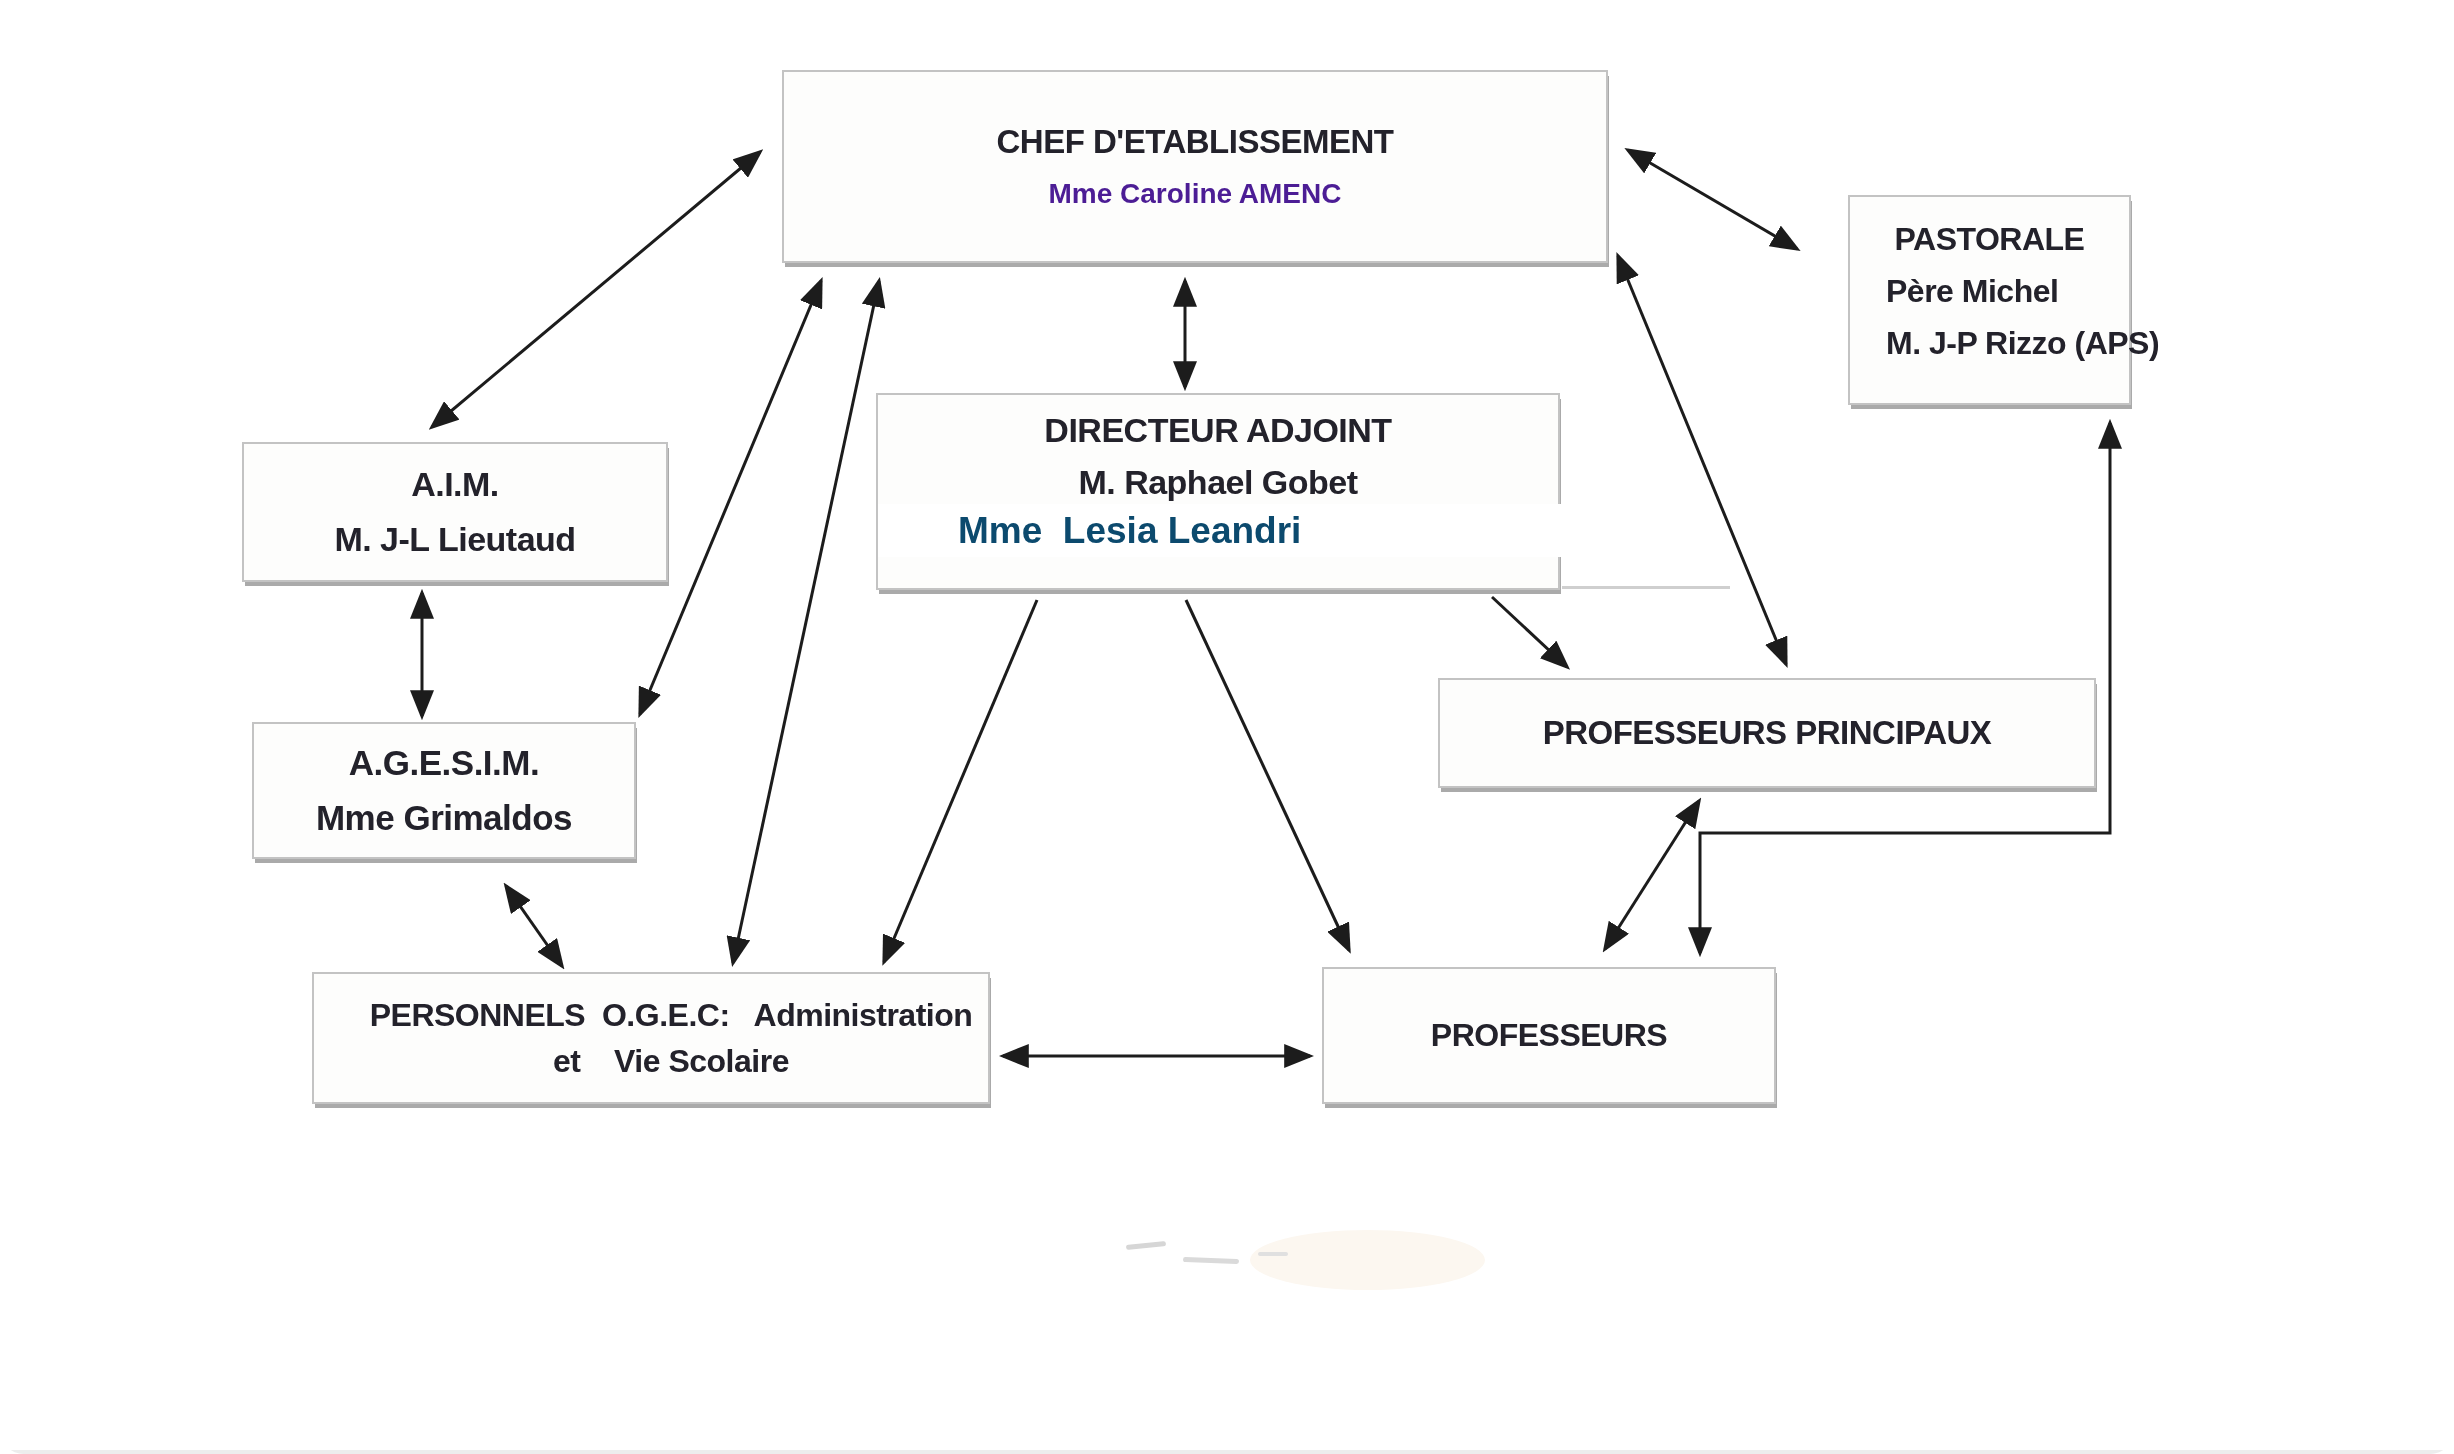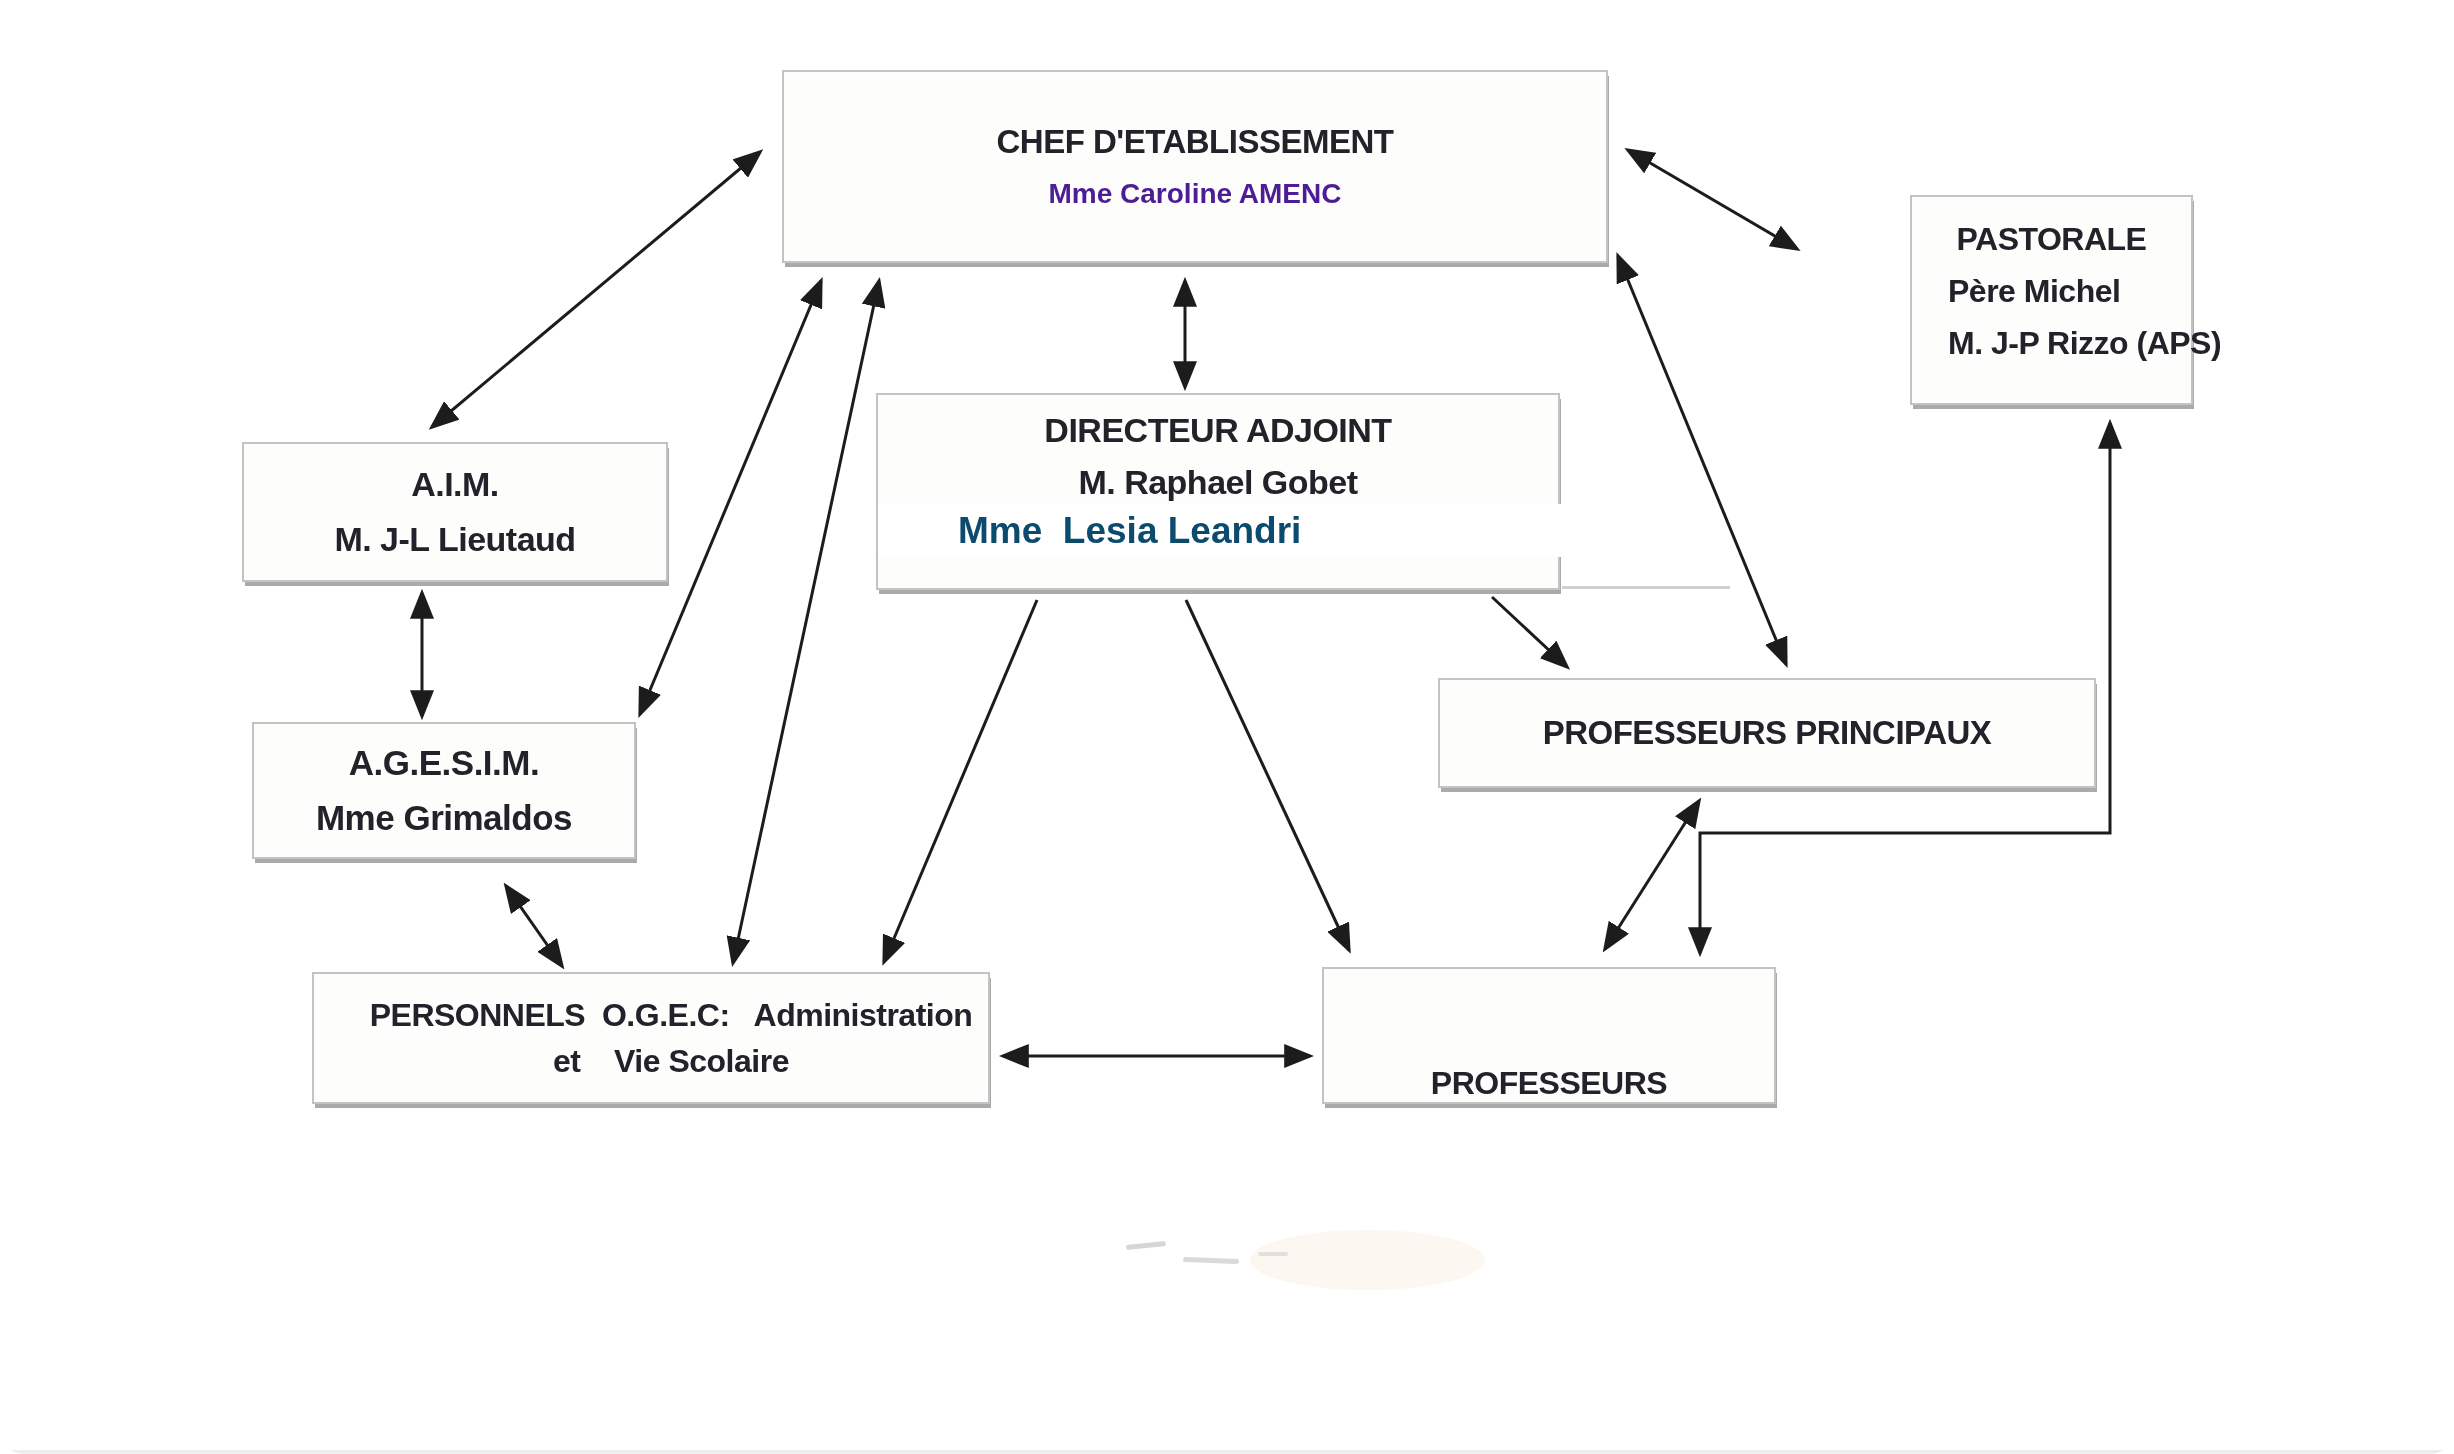--- a/index.html
+++ b/index.html
@@ -26,41 +26,41 @@
     white-space:pre;
     font-weight:bold;
     letter-spacing:-0.5px;
     line-height:1.15;
     text-align:center;
   }
   #node-chef{left:782px;top:70px;width:826px;height:193px;justify-content:center;gap:17px;}
   #node-chef .t{font-size:33px;}
   #node-chef .n{font-size:28px;letter-spacing:0;color:#4c1d95;}
 
-  #node-pastorale{left:1910px;top:195px;width:283px;height:210px;padding-top:24px;gap:15px;align-items:stretch;}
+  #node-pastorale{left:1848px;top:195px;width:283px;height:210px;padding-top:24px;gap:15px;align-items:stretch;}
   #node-pastorale .t{font-size:32px;text-align:center;}
   #node-pastorale .m{font-size:32px;text-align:left;padding-left:36px;}
 
   #node-aim{left:242px;top:442px;width:426px;height:140px;justify-content:center;gap:16px;}
   #node-aim .line{font-size:34px;}
 
   #node-directeur{left:876px;top:393px;width:684px;height:197px;padding-top:16px;gap:13px;}
   #node-directeur .t{font-size:34px;}
   #node-directeur .n{font-size:34px;}
 
   #node-agesim{left:252px;top:722px;width:384px;height:137px;justify-content:center;gap:15px;}
   #node-agesim .line{font-size:35px;}
 
   #node-profprincipaux{left:1438px;top:678px;width:658px;height:110px;justify-content:center;}
   #node-profprincipaux .line{font-size:33px;}
 
   #node-ogec{left:312px;top:972px;width:678px;height:132px;justify-content:center;gap:9px;padding-left:40px;}
   #node-ogec .line{font-size:32px;}
 
-  #node-professeurs{left:1322px;top:967px;width:454px;height:137px;justify-content:flex-end;}
+  #node-professeurs{left:1322px;top:967px;width:454px;height:137px;justify-content:center;}
   #node-professeurs .line{font-size:32px;}
 
   
   #lesia-strip{
     position:absolute;left:878px;top:504px;width:852px;height:53px;
     background:#ffffff;z-index:3;
     display:flex;align-items:center;
   }
   #lesia-strip .line{
     white-space:pre;font-weight:bold;font-size:37px;color:#0c4a6e;

